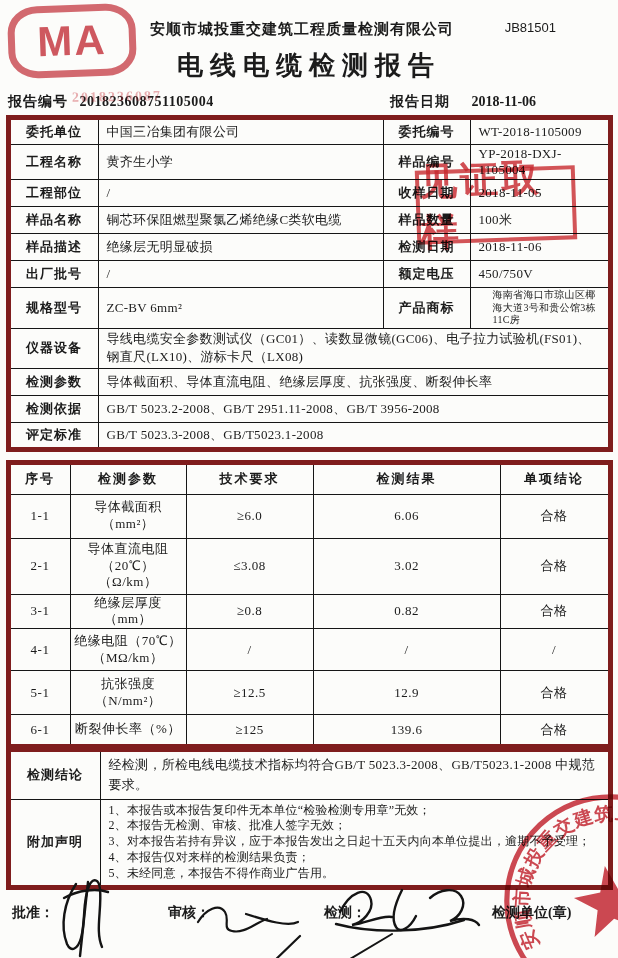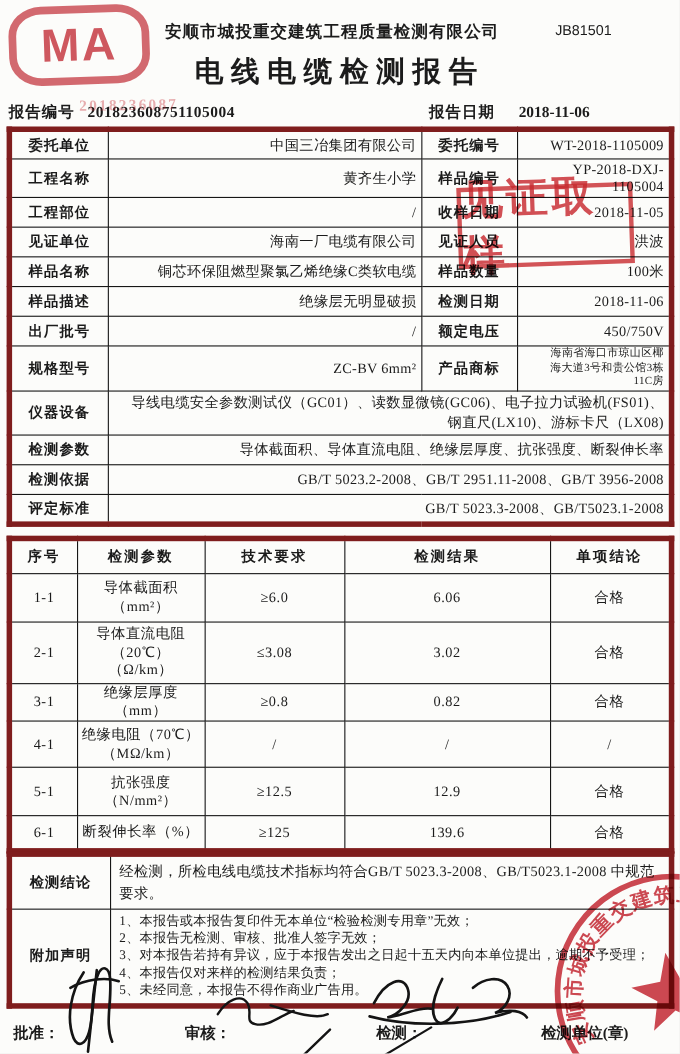--- a/index.html
+++ b/index.html
@@ -21,37 +21,37 @@
                   letter-spacing:2px; transform:rotate(-1deg); }
   .report-date-wrap { position:absolute; left:382px; top:0; }
   .report-date-wrap .dt { margin-left:18px; font-weight:600; }
   .rl-label { letter-spacing:1px; }
   .rl-val { margin-left:8px; letter-spacing:.5px; }
   
   table { border-collapse:collapse; table-layout:fixed; width:602px; margin:0 auto;
           border:5px solid #7f1d1d; }
   td,th { border:1px solid #161616; font-size:13px; overflow:hidden; }
   td.lbl { text-align:center; font-weight:600; letter-spacing:1px; padding:1px; }
-  td.val { text-align:right; padding:1px 4px 1px 8px; letter-spacing:.3px; }
+  td.val { text-align:left; padding:1px 4px 1px 8px; letter-spacing:.3px; }
   td.val.small { font-size:10px; line-height:1.25; padding-left:22px; }
   .info tr.h27 { height:27px; } .info tr.h34 { height:34px; } .info tr.h40 { height:40px; }
   .info td.fullval { line-height:1.4; }
   .res { margin-top:8px; }
   .res th { text-align:center; font-weight:600; letter-spacing:2px; height:32px; }
   .res td { text-align:center; letter-spacing:.5px; }
   .res td.param { white-space:pre-line; line-height:1.3; }
   .res tr.h44 { height:44px; } .res tr.h56 { height:56px; } .res tr.h32 { height:32px; } .res tr.h42 { height:42px; }
   .conc { margin-top:-2px; }
   .conc td.text { padding:3px 8px; line-height:1.55; letter-spacing:.3px; text-align:left; }
   .conc tr.hconc { height:44px; } .conc tr.hstmt { height:86px; }
   .stmt-line { font-size:12px; line-height:1.32; letter-spacing:.2px; }
   
   .sig-row { position:relative; height:30px; margin-top:8px; font-size:14px; font-weight:600; }
   .sig-row span { position:absolute; top:6px; }
-  .lab-approve { left:12px; } .lab-review { left:168px; } .lab-test { left:342px; } .lab-unit { left:492px; }
+  .lab-approve { left:12px; } .lab-review { left:168px; } .lab-test { left:324px; } .lab-unit { left:492px; }
   
   .stamp { position:absolute; mix-blend-mode:multiply; }
   .ma-stamp { left:8px; top:5px; width:128px; height:72px; border:7px solid rgba(197,48,58,.72);
               border-radius:30px / 26px; display:flex; align-items:center; justify-content:center;
               transform:rotate(-2deg); z-index:6; }
   .ma-stamp .ma-txt { font-family:"Liberation Sans",sans-serif; font-size:42px; font-weight:800;
               color:rgba(197,48,58,.8); letter-spacing:2px; }
   .witness-stamp { left:416px; top:168px; width:160px; height:74px; border:4px solid rgba(202,42,48,.8);
               display:flex; align-items:center; justify-content:center; transform:rotate(-2deg);
               font-size:38px; font-weight:700; letter-spacing:3px; color:rgba(202,42,48,.82); z-index:6; }
@@ -99,26 +99,20 @@
       <td class="lbl">工程名称</td>
       <td class="val">黄齐生小学</td>
       <td class="lbl">样品编号</td>
       <td class="val">YP-2018-DXJ-1105004</td>
     </tr>
     <tr class="h27">
       <td class="lbl">工程部位</td>
       <td class="val">/</td>
       <td class="lbl">收样日期</td>
       <td class="val">2018-11-05</td>
-    </tr>
-    <tr class="h27">
-      <td class="lbl">见证单位</td>
-      <td class="val">海南一厂电缆有限公司</td>
-      <td class="lbl">见证人员</td>
-      <td class="val">洪波</td>
     </tr>
     <tr class="h27">
       <td class="lbl">样品名称</td>
       <td class="val">铜芯环保阻燃型聚氯乙烯绝缘C类软电缆</td>
       <td class="lbl">样品数量</td>
       <td class="val">100米</td>
     </tr>
     <tr class="h27">
       <td class="lbl">样品描述</td>
       <td class="val">绝缘层无明显破损</td>

